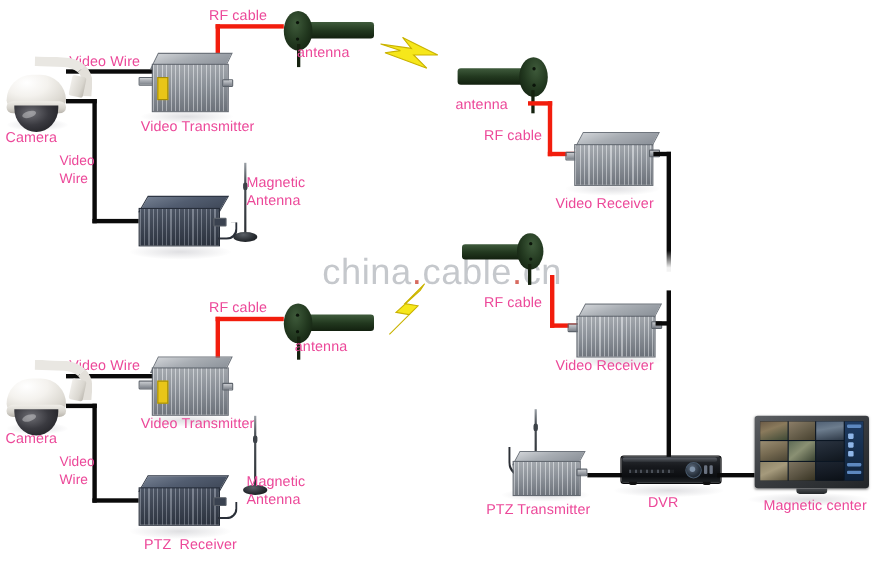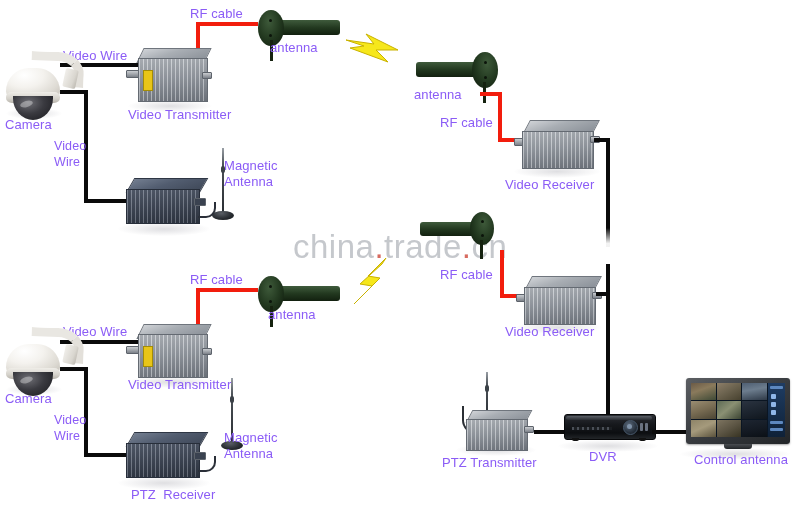--- a/index.html
+++ b/index.html
@@ -12,21 +12,21 @@
     position:relative;
     width:800px;height:515px;
     background:#ffffff;
     overflow:hidden;
   }
   
   .abs{position:absolute;}
   
   .lbl{
     position:absolute;
-    color:#8b5cf6;
+    color:#ec4899;
     font-size:12.5px;
     line-height:14px;
     white-space:pre;
     letter-spacing:.1px;
     font-weight:400;
   }
   
   .wire-h{position:absolute;height:4px;background:#0a0a0a;}
   .wire-v{position:absolute;width:4px;background:#0a0a0a;}
   .rf-h{position:absolute;height:4px;background:#f21d0d;}
@@ -297,21 +297,21 @@
     <div class="conn" style="left:70px;top:16px;width:8px;height:5px;"></div>
   </div>
   <div class="lbl" style="left:505px;top:178px;font-size:13px;">Video Receiver</div>
 
   <div class="wire-h" style="left:594px;top:138px;width:16px;"></div>
   <div class="wire-v" style="left:606px;top:138px;height:109px;"></div>
 
   <div class="abs" style="left:598px;top:228px;width:20px;height:44px;background:linear-gradient(180deg,rgba(255,255,255,0),rgba(255,255,255,.95) 35%,rgba(255,255,255,.95) 65%,rgba(255,255,255,0));"></div>
   <div class="wire-v" style="left:606px;top:264px;height:158px;"></div>
 
-  <div class="wm" style="left:293px;top:228px;"><span>china</span><span class="dot">.</span><span>trade</span><span class="dot">.</span><span>cn</span></div>
+  <div class="wm" style="left:293px;top:228px;"><span>china</span><span class="dot">.</span><span>cable</span><span class="dot">.</span><span>cn</span></div>
 
   <div class="yagi" style="left:420px;top:212px;width:80px;height:48px;transform:scaleX(-1);">
     <div class="boom" style="left:18px;top:10px;width:62px;height:14px;"></div>
     <div class="disc" style="left:6px;top:0px;width:24px;height:33px;"></div>
     <div class="hole" style="left:16px;top:8px;"></div>
     <div class="hole" style="left:16px;top:22px;"></div>
     <div class="mast" style="left:17px;top:28px;height:19px;"></div>
   </div>
 
   <div class="rf-v" style="left:500px;top:250px;height:48px;"></div>
@@ -449,15 +449,15 @@
       </div>
       <div class="cellv" style="background:linear-gradient(160deg,#9a8d72 0%,#776b52 50%,#4b4534 100%);"></div>
       <div class="cellv" style="background:linear-gradient(140deg,#5e6b55 0%,#8a9073 45%,#3b4433 100%);"></div>
       <div class="cellv" style="background:linear-gradient(165deg,#2a3340 0%,#1a222c 60%,#10161d 100%);"></div>
       <div class="cellv" style="background:linear-gradient(155deg,#8e8468 0%,#a59a7c 45%,#5a523c 100%);"></div>
       <div class="cellv" style="background:linear-gradient(150deg,#7d7460 0%,#5c5544 50%,#373322 100%);"></div>
       <div class="cellv" style="background:linear-gradient(170deg,#1d2531 0%,#141a23 55%,#0b1016 100%);"></div>
     </div>
     <div class="stand"></div>
   </div>
-  <div class="lbl" style="left:694px;top:453px;font-size:13px;">Control antenna</div>
+  <div class="lbl" style="left:694px;top:453px;font-size:13px;">Magnetic center</div>
 
 </div>
 
 </body></html>

